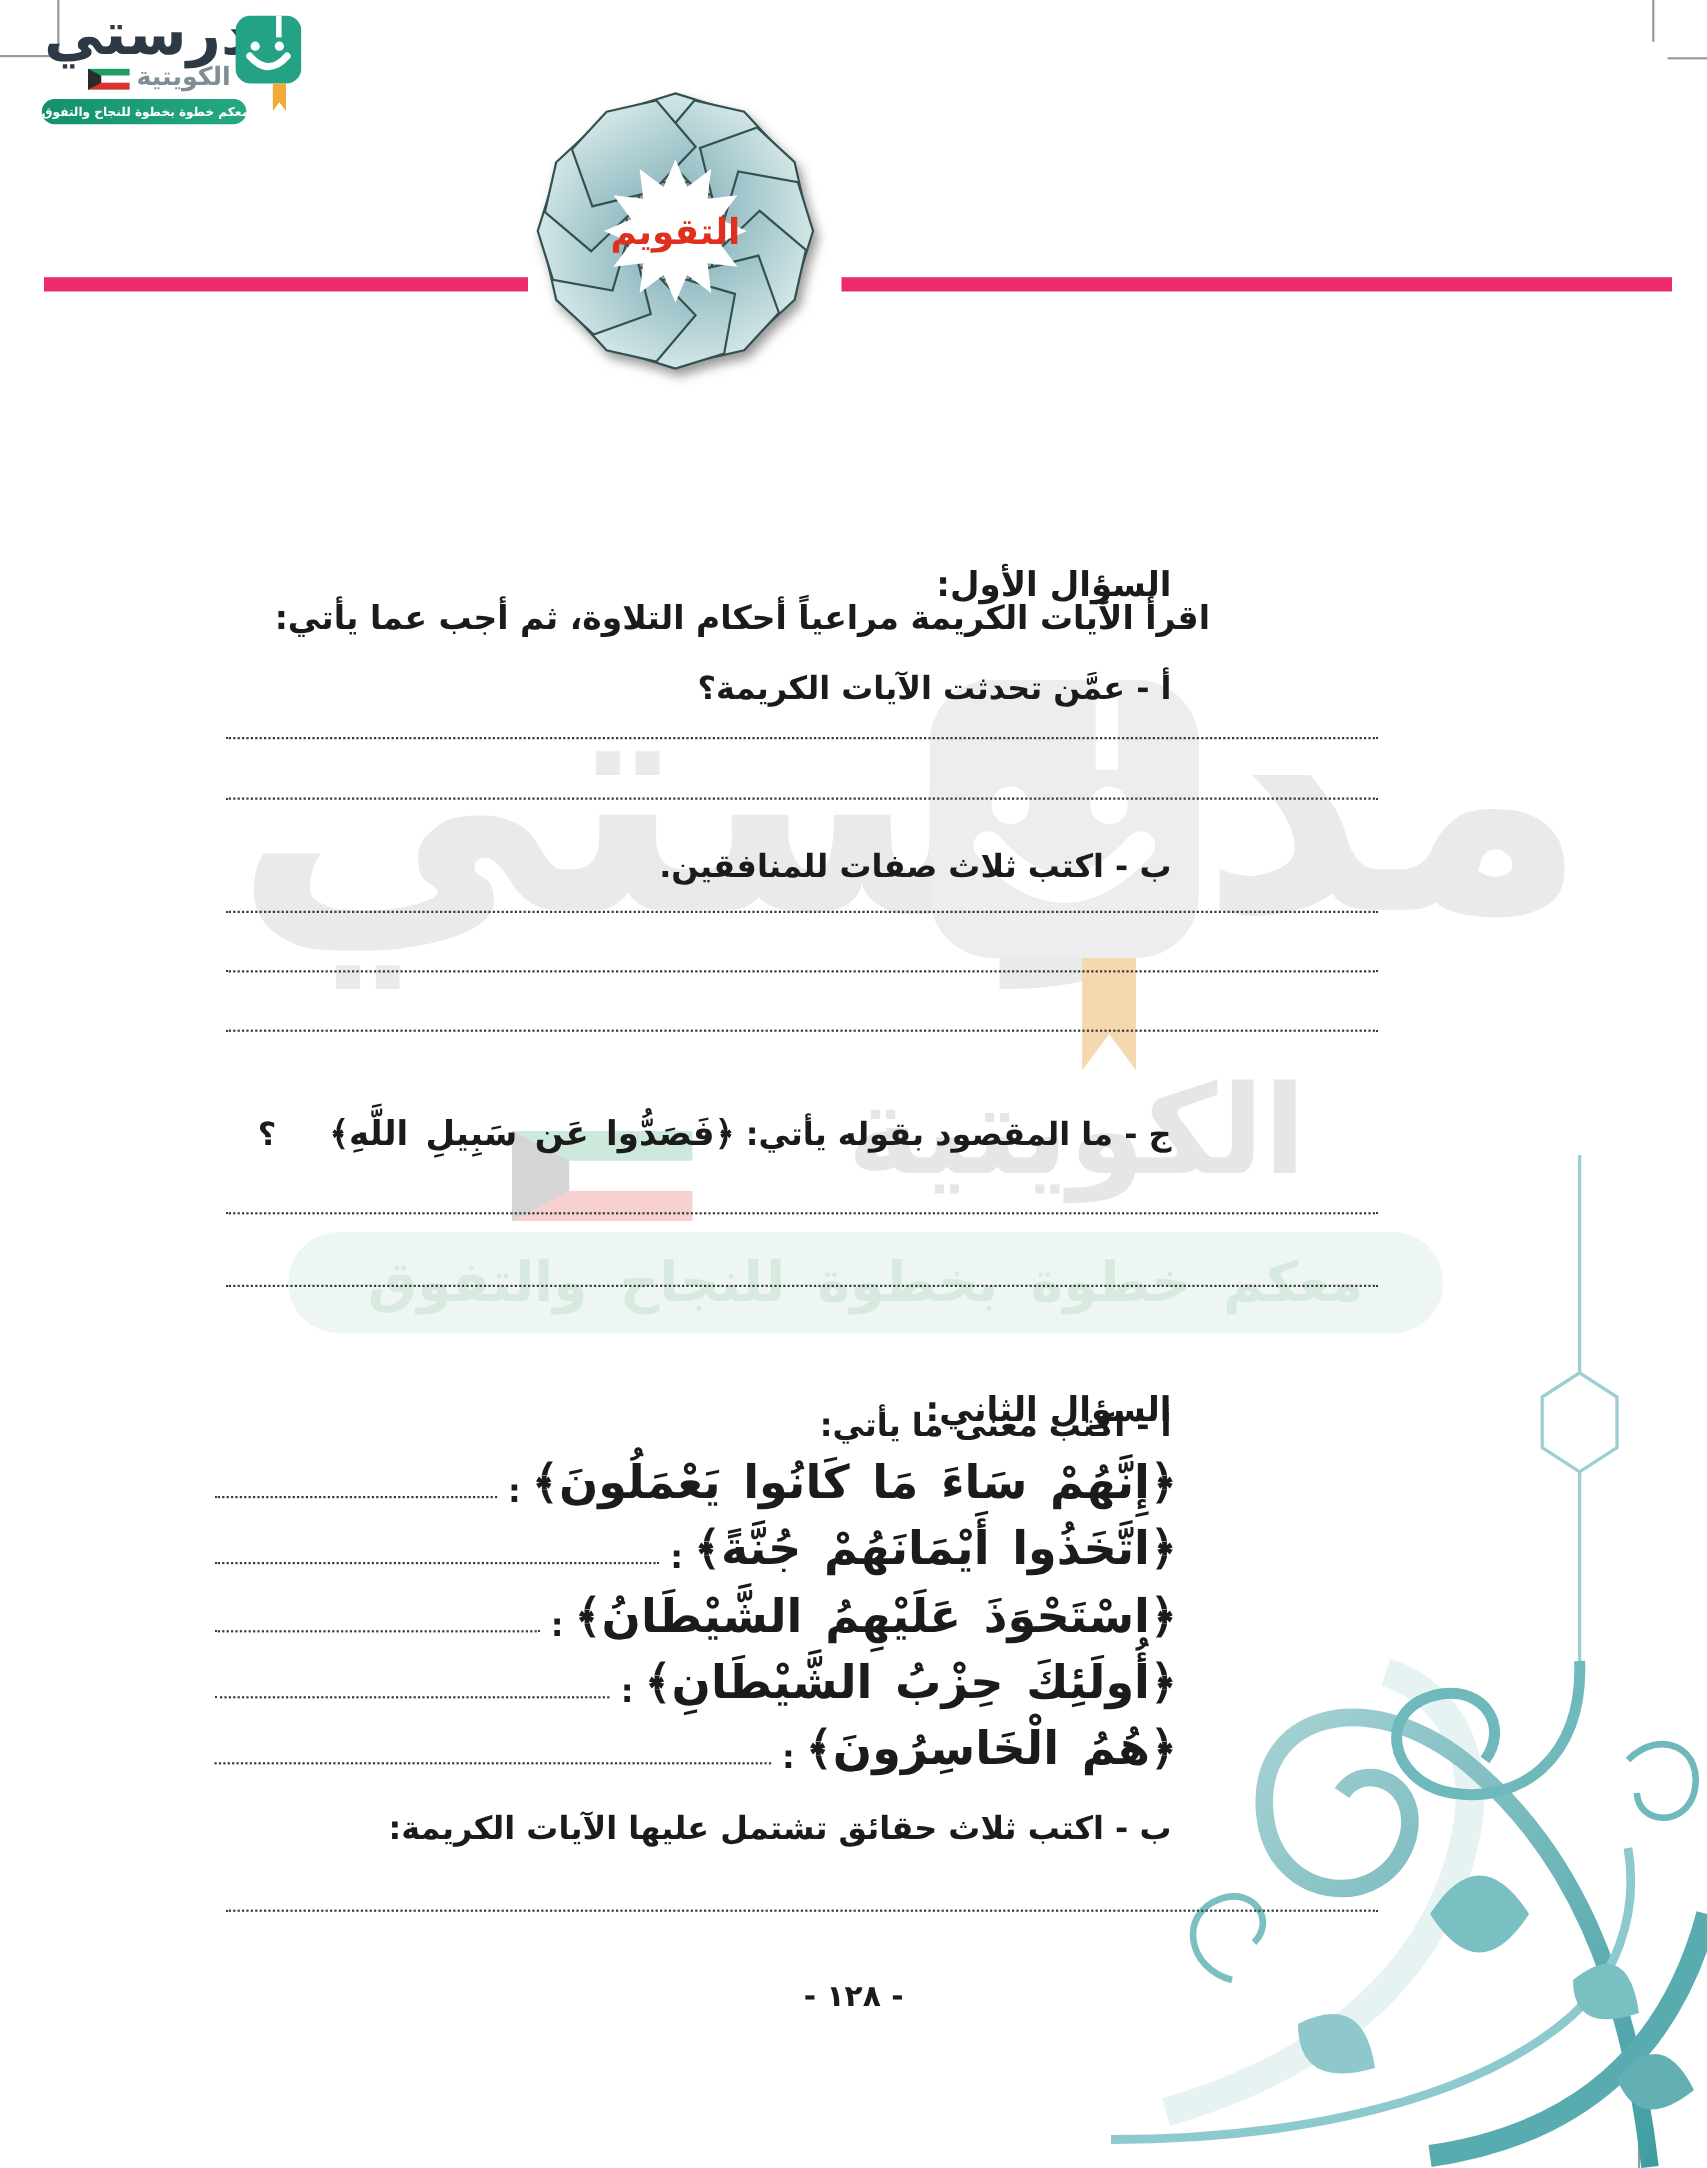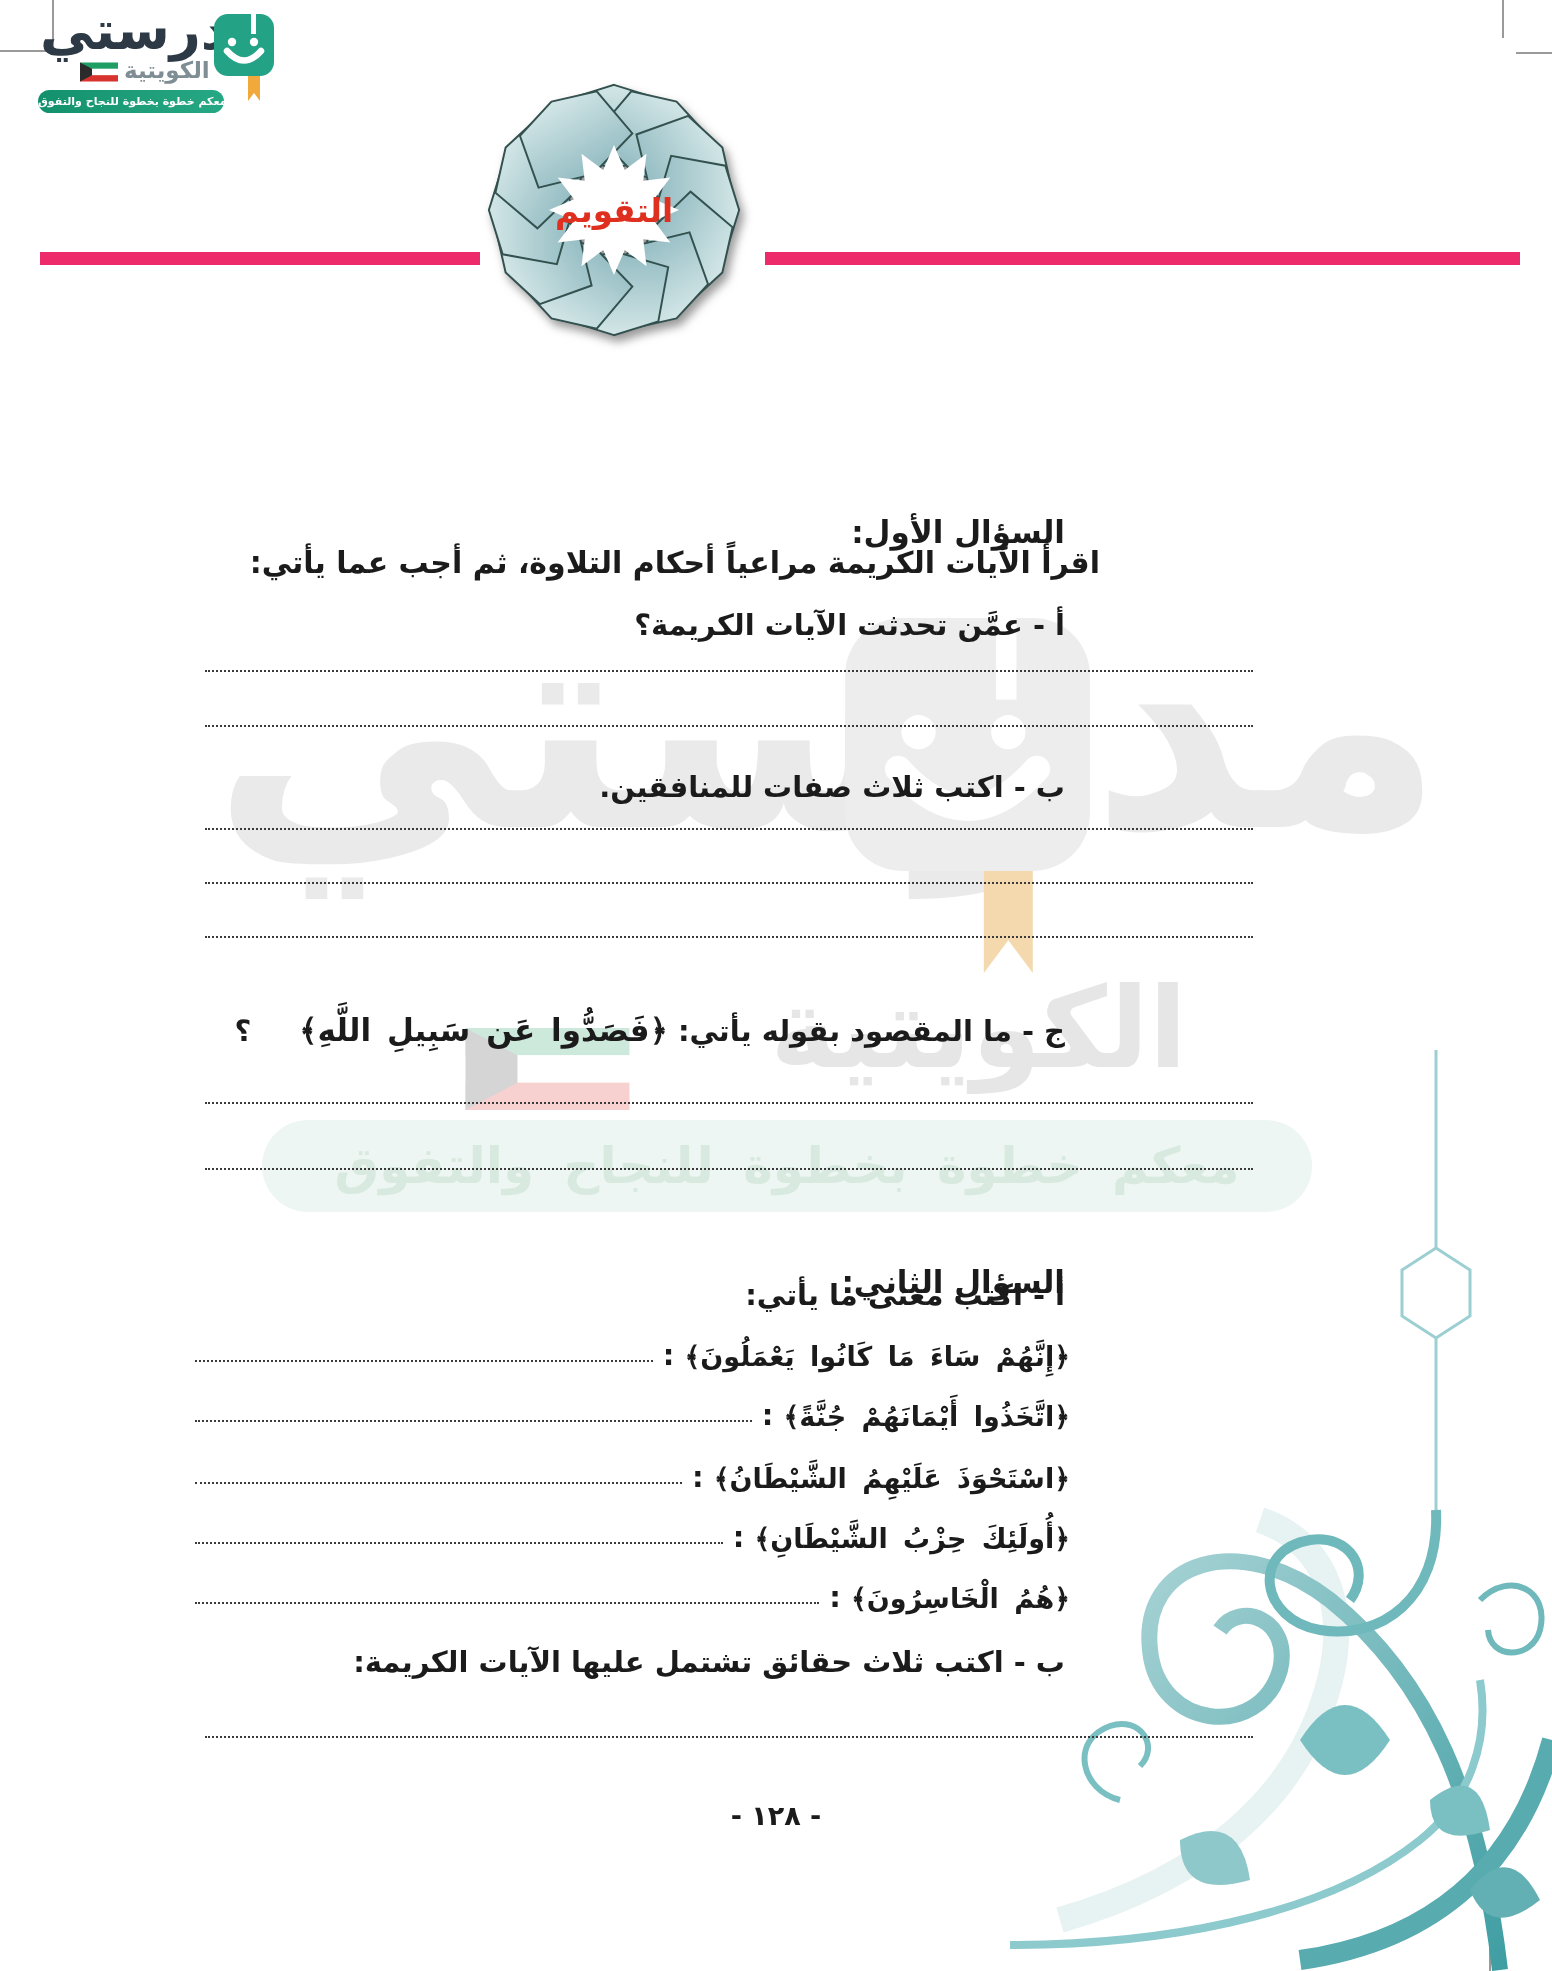--- a/index.html
+++ b/index.html
@@ -46,21 +46,21 @@
 
   
   .txt{position:absolute;direction:rtl;white-space:nowrap;font-weight:700;z-index:2;}
   .h-q{font-size:31px;right:487px;margin-top:36px;}
   .intro{font-size:30px;right:452px;}
   .item{font-size:29px;right:487px;}
   .verse-inline{font-size:31px;word-spacing:5px;margin-left:48px;}
   .ansline{position:absolute;left:205px;width:1048px;height:0;border-bottom:2px dotted #3a3a3a;z-index:2;}
   .qrow{position:absolute;right:482px;left:195px;height:56px;display:flex;direction:rtl;
         align-items:flex-end;z-index:2;}
-  .qrow .verse{font-size:27px;font-weight:700;white-space:nowrap;word-spacing:6px;}
+  .qrow .verse{font-size:42px;font-weight:700;white-space:nowrap;word-spacing:6px;}
   .qrow .vcolon{font-size:29px;font-weight:700;margin:0 10px;}
   .qrow .dotfill{flex:1;border-bottom:2px dotted #3a3a3a;margin-bottom:10px;}
   .pagenum{position:absolute;left:0;top:1800px;width:1552px;text-align:center;font-size:27px;
            font-weight:700;z-index:2;}
 </style>
 </head>
 <body>
 
 <div class="page">
 

